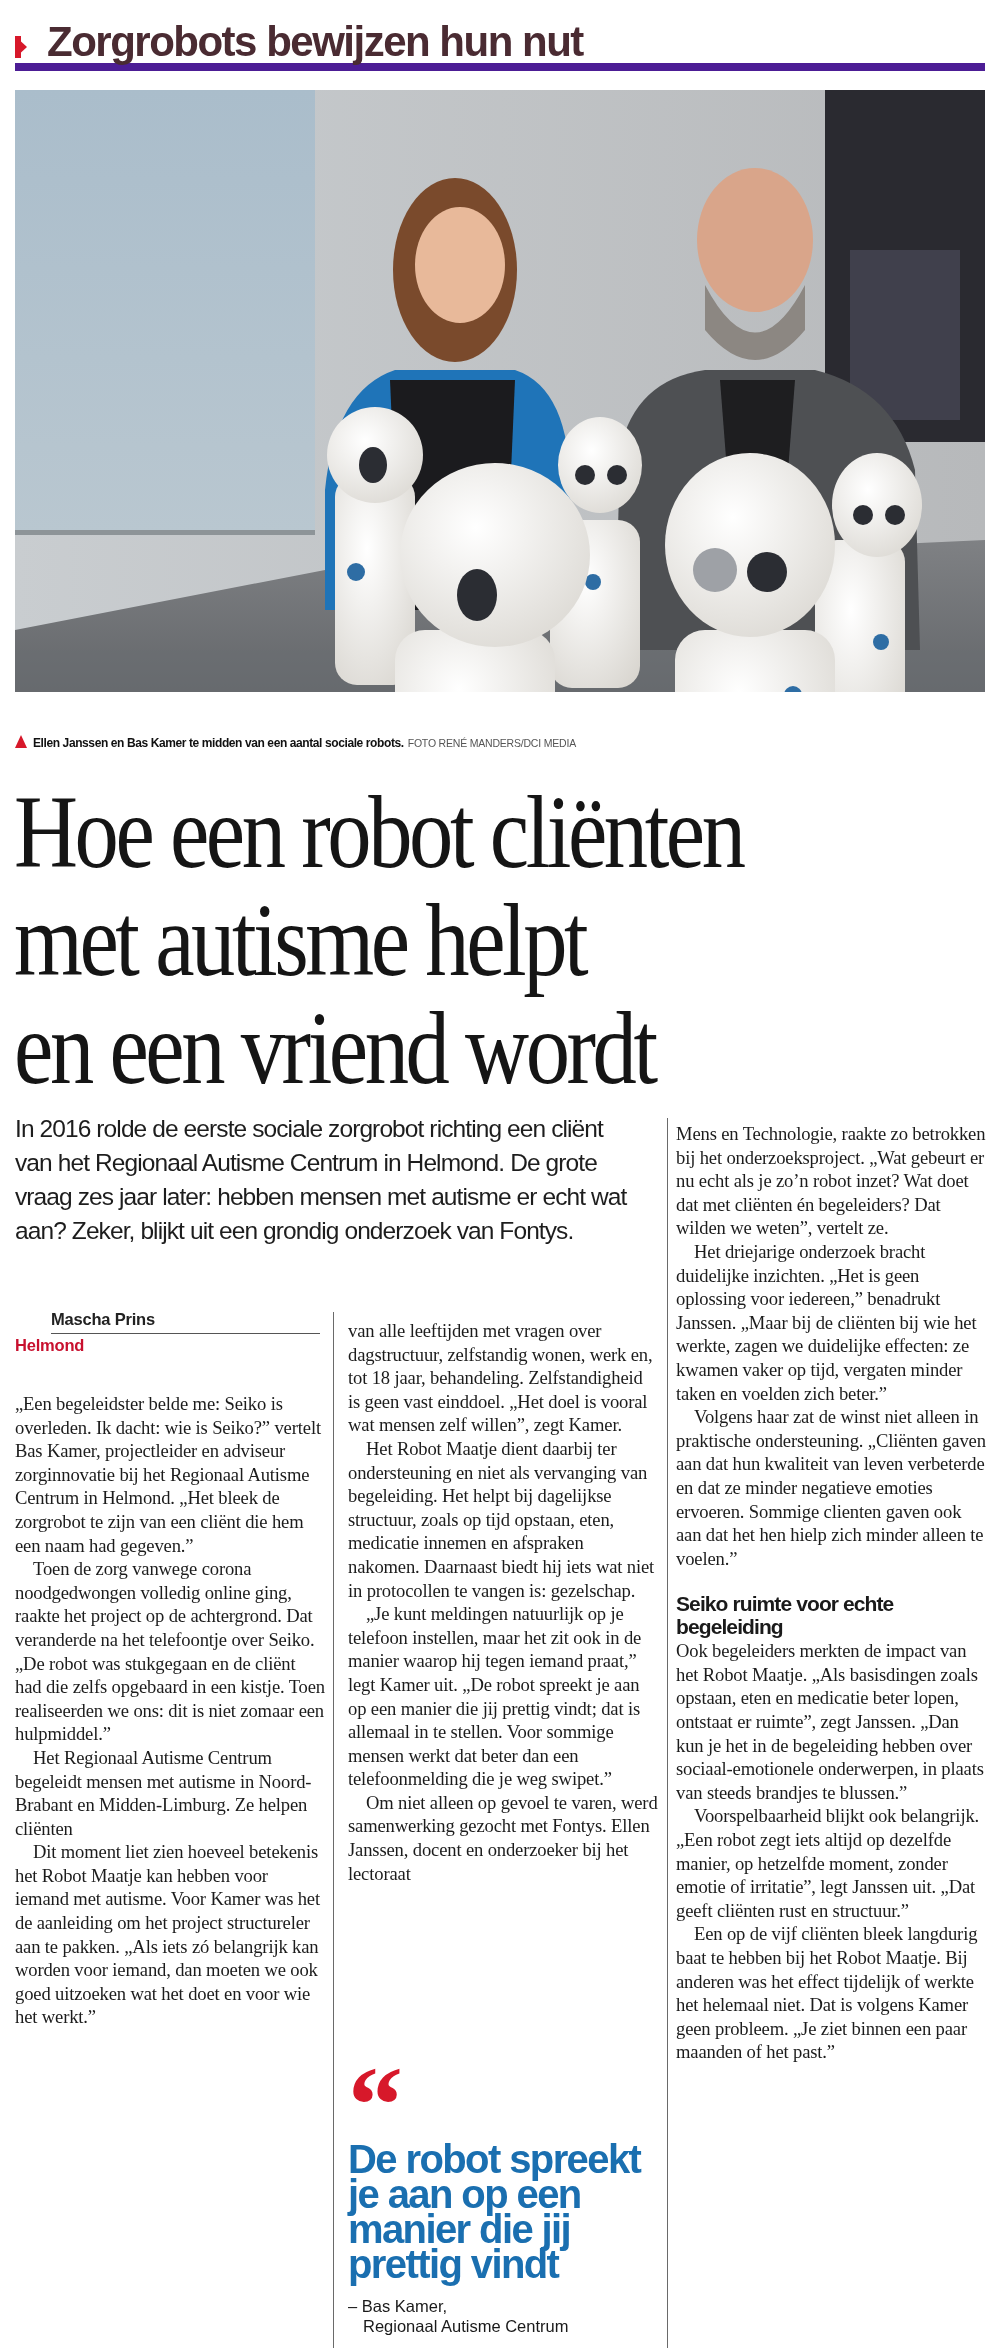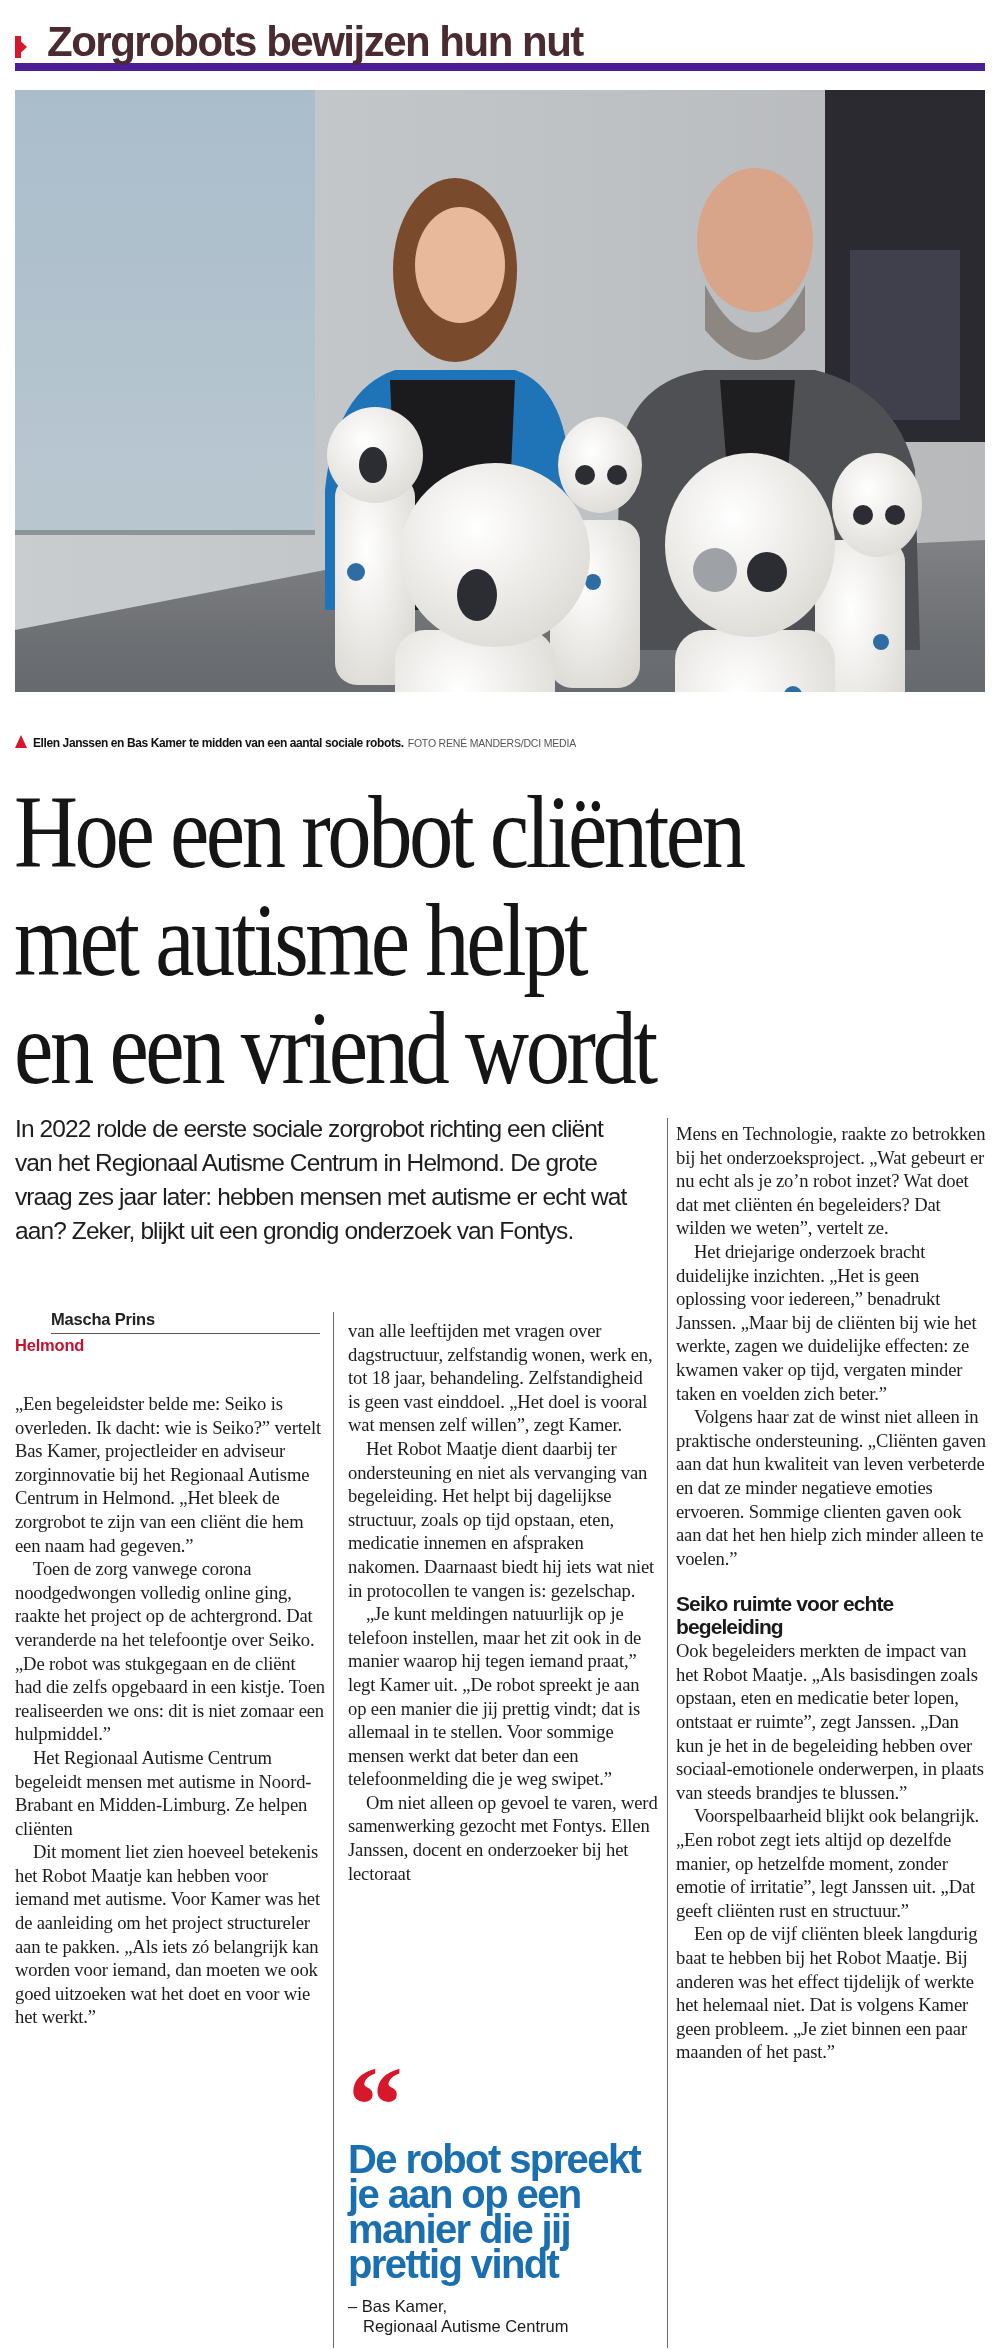--- a/index.html
+++ b/index.html
@@ -137,21 +137,21 @@
 <div class="caption">
   <span class="tri"></span><span class="main">Ellen Janssen en Bas Kamer te midden van een aantal sociale robots.</span><span class="credit">FOTO RENÉ MANDERS/DCI MEDIA</span>
 </div>
 
 <h1 class="headline" style="margin:0;font-weight:400;">
   <div>Hoe een robot cliënten</div>
   <div>met autisme helpt</div>
   <div>en een vriend wordt</div>
 </h1>
 
-<div class="lead">In 2022 rolde de eerste sociale zorgrobot richting een cliënt van het Regionaal Autisme Centrum in Helmond. De grote vraag zes jaar later: hebben mensen met autisme er echt wat aan? Zeker, blijkt uit een grondig onderzoek van Fontys.</div>
+<div class="lead">In 2016 rolde de eerste sociale zorgrobot richting een cliënt van het Regionaal Autisme Centrum in Helmond. De grote vraag zes jaar later: hebben mensen met autisme er echt wat aan? Zeker, blijkt uit een grondig onderzoek van Fontys.</div>
 
 <div class="byline">
   <div class="author">Mascha Prins</div>
   <div class="place">Helmond</div>
 </div>
 
 <div class="vrule" style="left:333px; top:1312px; height:1036px;"></div>
 <div class="vrule" style="left:667px; top:1118px; height:1230px;"></div>
 
 <div class="col col1">

